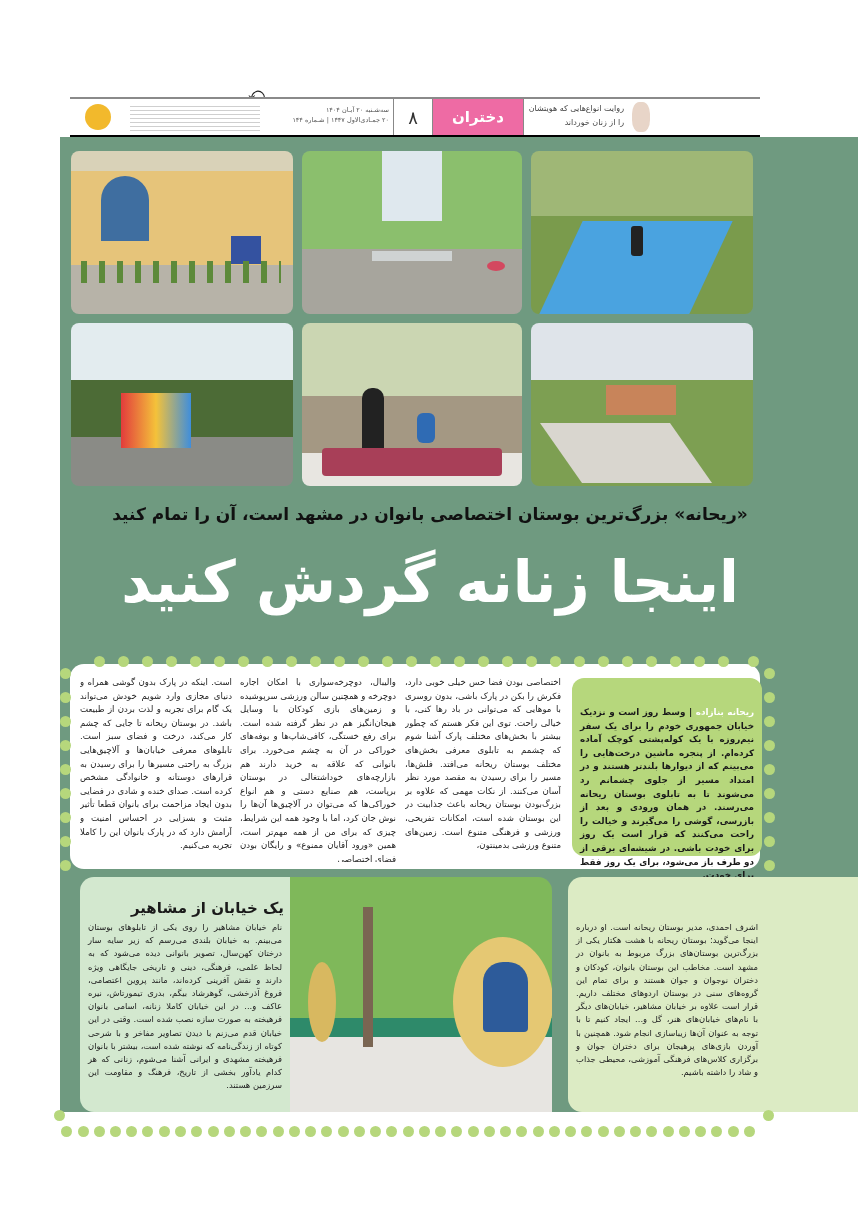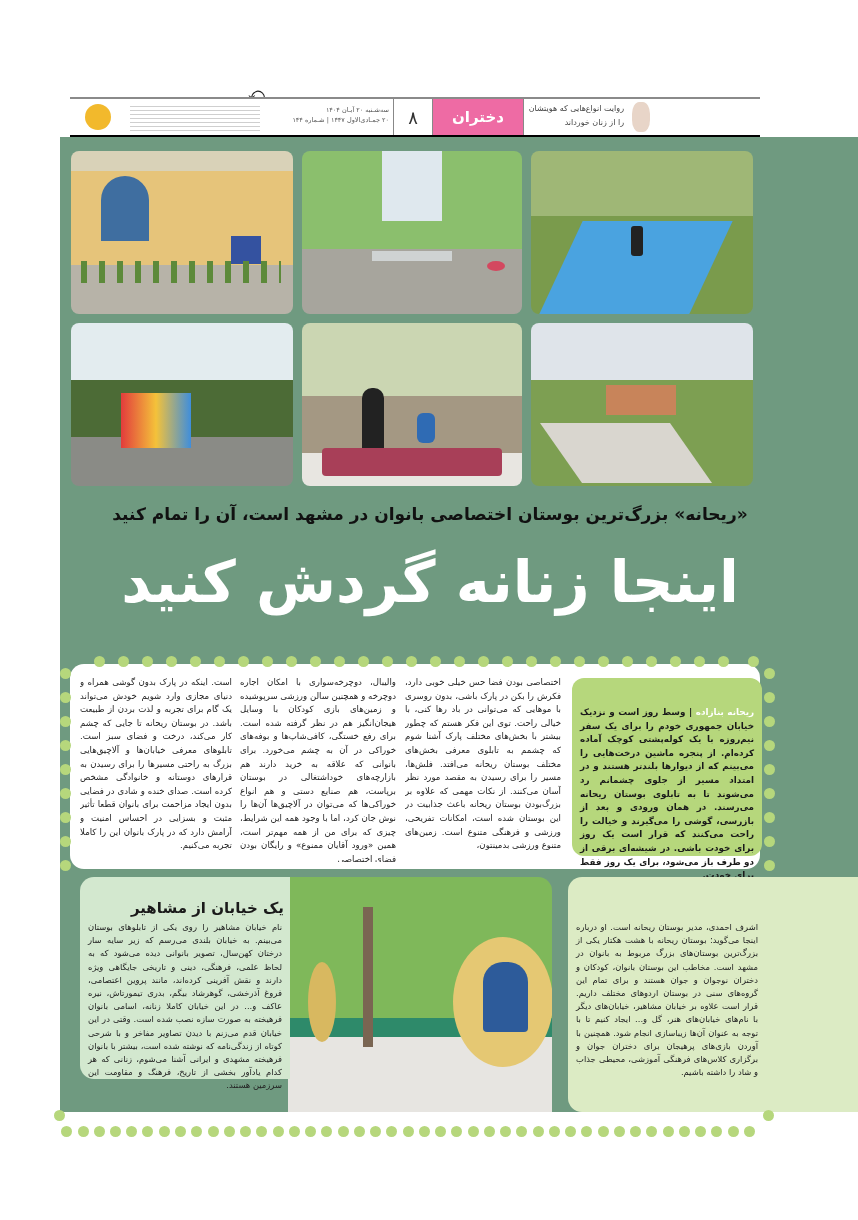--- a/index.html
+++ b/index.html
@@ -23,21 +23,21 @@
   .photo div{position:absolute;}
   .kicker{left:70px;top:504px;width:720px;text-align:center;color:#111;font-size:17px;font-weight:bold;direction:rtl;}
   .title{left:70px;top:548px;width:720px;text-align:center;color:#fff;font-size:58px;font-weight:bold;direction:rtl;letter-spacing:-1px;}
   
   .textbox{left:70px;top:664px;width:690px;height:205px;background:#fff;border-radius:14px;}
   .col{position:absolute;direction:rtl;text-align:justify;font-size:8.6px;line-height:13.6px;color:#222;}
   .green-box{left:572px;top:678px;width:190px;height:178px;background:#b6d77c;border-radius:12px;}
   .green-box .col{color:#1a1a1a;font-weight:bold;font-size:8.8px;line-height:13.6px;}
   .dot{position:absolute;width:11px;height:11px;border-radius:50%;background:#b6d77c;}
   
-  .bot-left{left:80px;top:877px;width:210px;height:202px;background:#d3e8cf;border-radius:14px 0 0 14px;}
+  .bot-left{left:80px;top:877px;width:210px;height:235px;background:#d3e8cf;border-radius:14px 0 0 14px;}
   .bot-right{left:568px;top:877px;width:290px;height:235px;background:#dcebc4;border-radius:14px 0 0 14px;}
   .mashahir-title{position:absolute;right:6px;top:22px;font-size:15px;font-weight:bold;direction:rtl;}
 </style>
 </head>
 <body>
 
 <div class="abs arrow">⤺</div>
 <div class="abs hdr">
   <div class="logo-r">
       <span></span>

